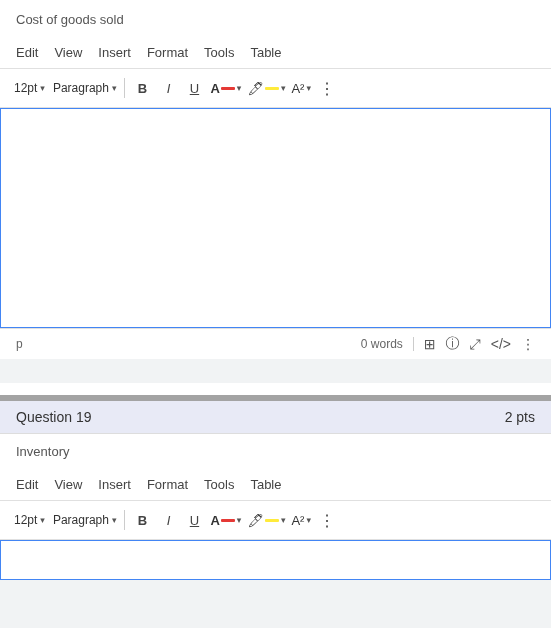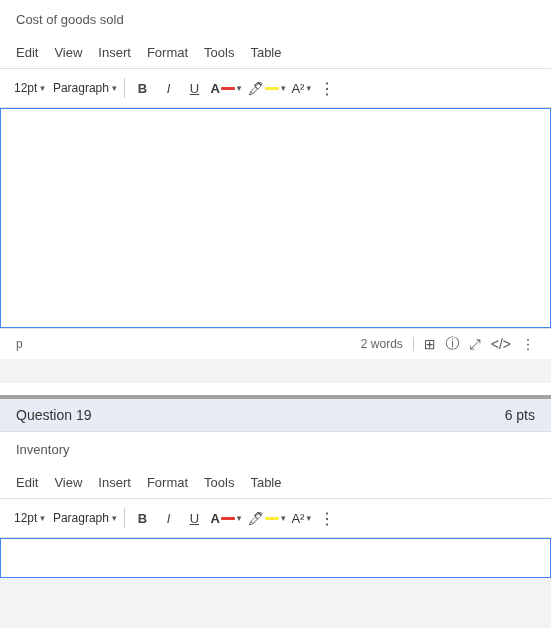--- a/index.html
+++ b/index.html
@@ -23,21 +23,21 @@
       color: #555;
       margin-bottom: 10px;
     }
 
     .question-header {
       display: flex;
       justify-content: space-between;
       align-items: center;
       background: #e8eaf6;
       padding: 8px 16px;
-      border-top: 4px solid #a3a3a3;
+      border-top: 6px solid #a3a3a3;
       border-bottom: 1px solid #ddd;
       margin: 0 -16px;
     }
 
     .question-header-label {
       font-size: 14px;
       font-weight: 500;
       color: #333;
     }
 
@@ -235,37 +235,37 @@
     </div>
 
     <button class="toolbar-btn" style="font-size:16px;">⋮</button>
   </div>
 
   <div class="editor-area" contenteditable="true" style=""></div>
 
   <div class="editor-footer">
     <span class="footer-left">p</span>
     <div class="footer-right">
-      <span class="footer-words">2 words</span>
+      <span class="footer-words">0 words</span>
       <span class="footer-icon" title="Table">⊞</span>
       <span class="footer-icon" title="Accessibility">ⓘ</span>
       <span class="footer-icon" title="Expand">⤢</span>
       <span class="footer-icon" title="Code">&lt;/&gt;</span>
       <span class="footer-icon" title="More">⋮</span>
     </div>
   </div>
 </div>
 
 <div style="height:8px; background:#f1f3f4;"></div>
 
 <div class="question-block">
 
   <div class="question-header">
     <span class="question-header-label">Question 19</span>
-    <span class="question-header-pts">6 pts</span>
+    <span class="question-header-pts">2 pts</span>
   </div>
 
   <div style="height:10px;"></div>
 
   <div class="question-title">Inventory</div>
 
   <div class="editor-menu">
     <span class="menu-item">Edit</span>
     <span class="menu-item">View</span>
     <span class="menu-item">Insert</span>

